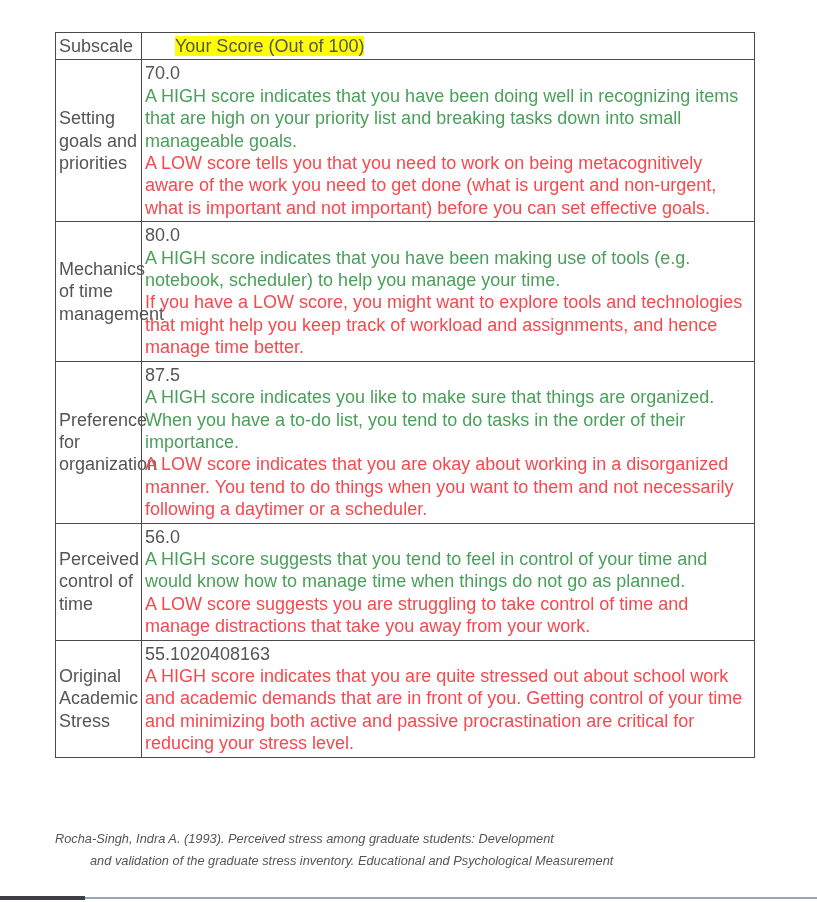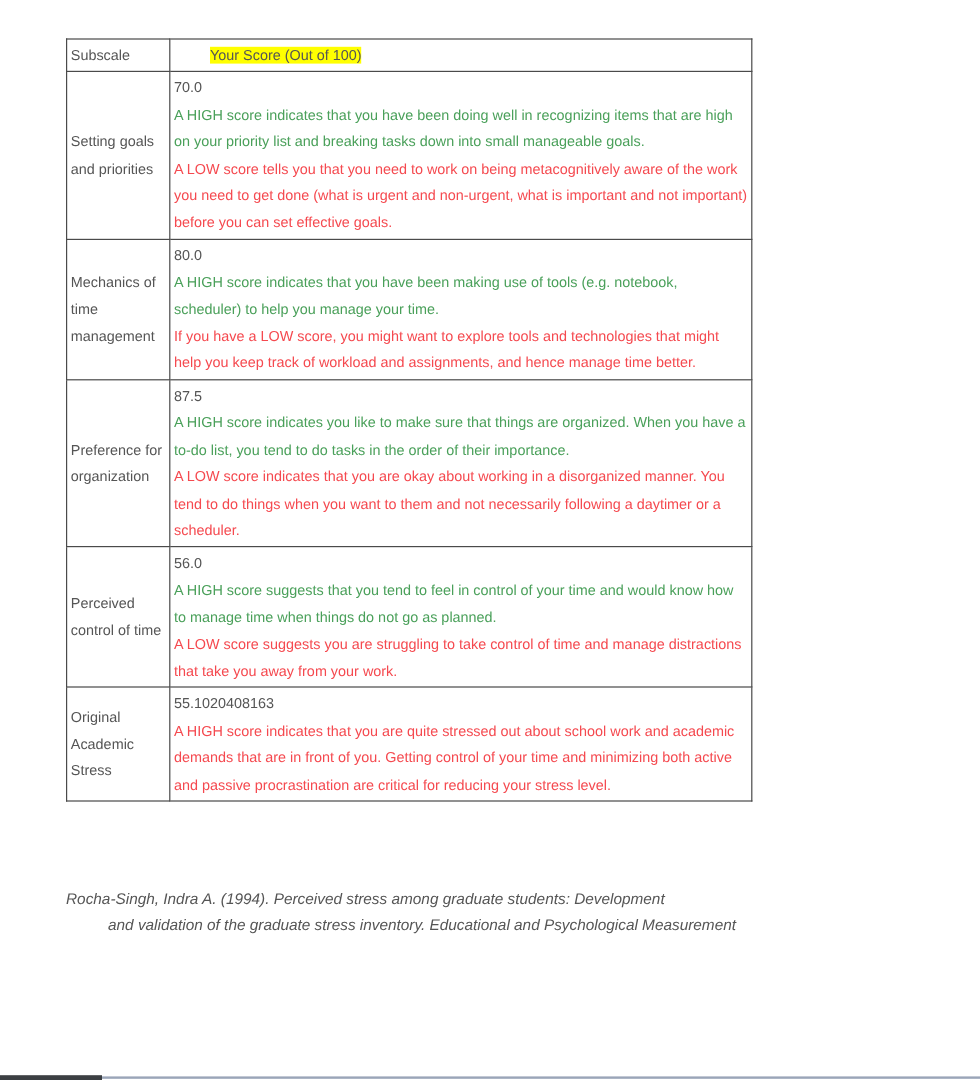--- a/index.html
+++ b/index.html
@@ -29,22 +29,22 @@
   .instructions{
     font-size:15.5px;
     line-height:21.5px;
     color:#464646;
     margin-bottom:18px;
     max-width:712px;
   }
   table.results{
     border-collapse:collapse;
     table-layout:fixed;
-    width:572px;
-    font-size:12px;
+    width:700px;
+    font-size:18px;
   }
   table.results col.c1{width:86px;}
   table.results td,
   table.results th{
     border:1px solid var(--border);
     vertical-align:middle;
     text-align:left;
     padding:2px 3px;
     line-height:22.4px;
     font-weight:400;
@@ -152,21 +152,21 @@
           <td class="score-cell">
             <div class="score">55.1020408163</div>
             <div class="desc negative">A HIGH score indicates that you are quite stressed out about school work and academic demands that are in front of you. Getting control of your time and minimizing both active and passive procrastination are critical for reducing your stress level.</div>
           </td>
         </tr>
       </tbody>
   </table>
 
   <div class="sources">
     <div class="gap"></div>
-    <div>Rocha-Singh, Indra A. (1994). Perceived stress among graduate students: Development</div>
+    <div>Rocha-Singh, Indra A. (1993). Perceived stress among graduate students: Development</div>
     <div class="indent">and validation of the graduate stress inventory. Educational and Psychological Measurement</div>
 
   </div>
 
 </div>
 
 <div class="bottom-scrollbar">
   <div class="track"></div>
   <div class="thumb"></div>
 </div>

